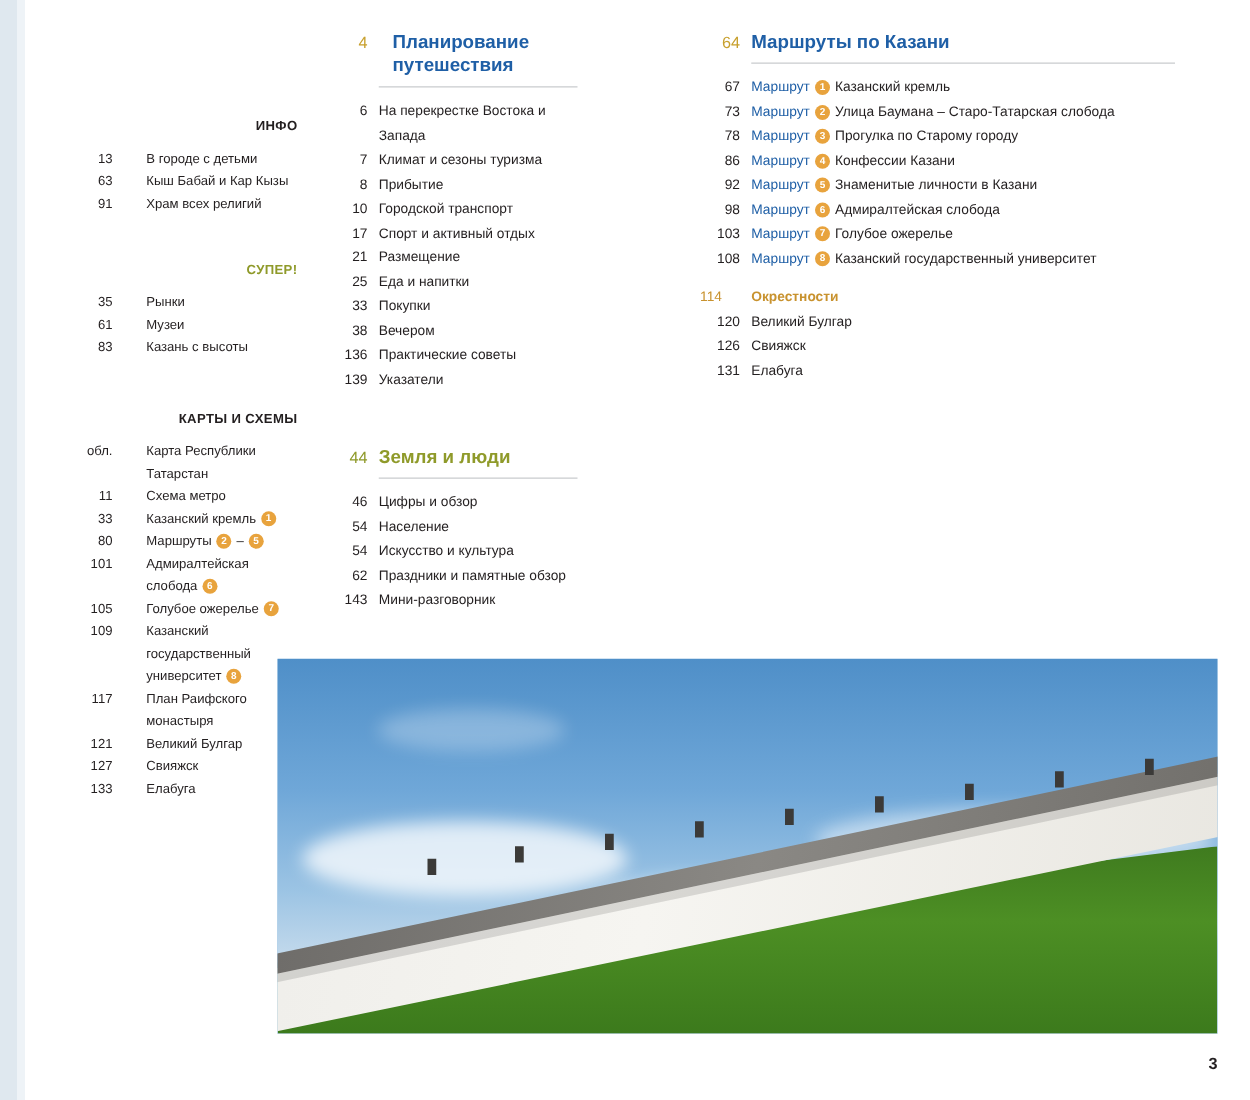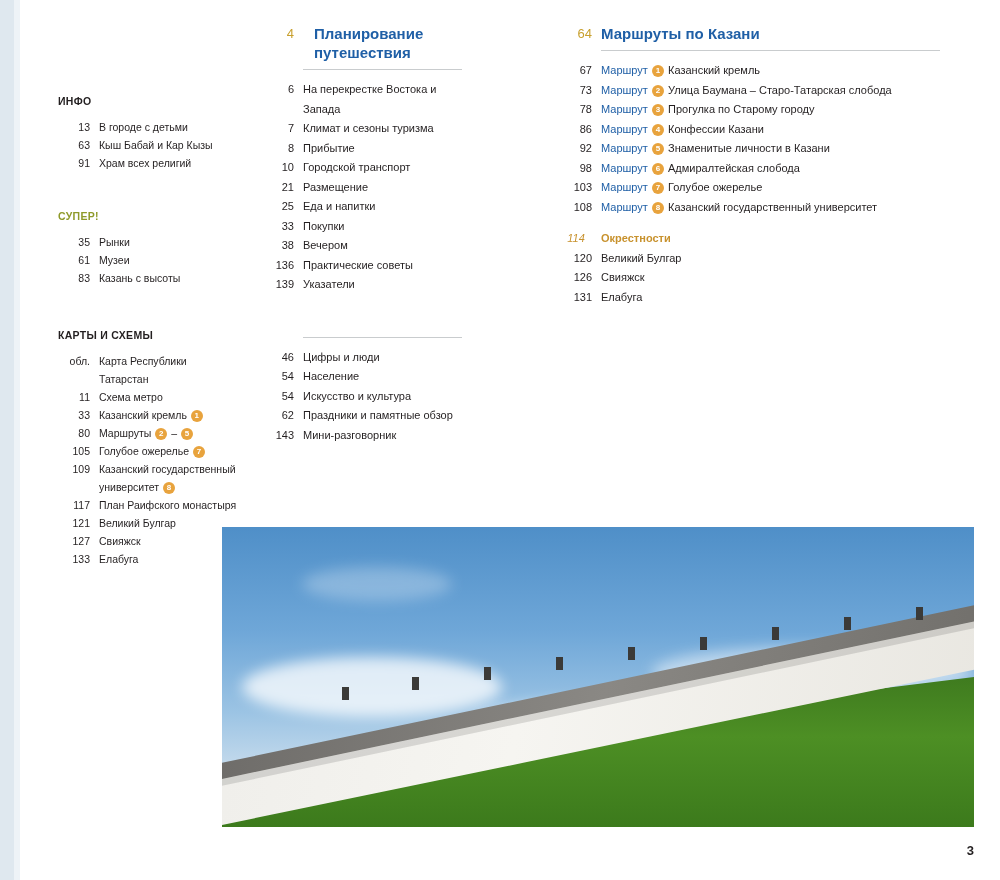--- a/index.html
+++ b/index.html
@@ -44,29 +44,31 @@
     top: 95px;
     width: 180px;
   }
   .side-group { margin-bottom: 30px; }
   .side-head {
     font-size: 10.5px;
     font-weight: bold;
     letter-spacing: 0.3px;
     color: #231f20;
     margin-bottom: 11px;
+    text-align: right;
   }
   .side-head.super {
     color: #8f9a2a;
   }
   .side-row {
     display: flex;
     font-size: 10.5px;
     line-height: 18px;
     color: #231f20;
+    gap: 18px;
   }
   .side-row .num {
     width: 32px;
     text-align: right;
     flex: none;
     padding-right: 9px;
     color: #231f20;
   }
   .side-row .txt { flex: 1; }
   .side-row .txt .cont { display:block; }
@@ -158,21 +160,21 @@
     color: #1f5fa6;
   }
   .sub-head {
     display:flex;
     font-size: 11px;
     line-height: 19.5px;
     font-weight: bold;
     color: #c8922e;
     margin-top: 12px;
   }
-  .sub-head .num { width:32px; flex:none; text-align:center; padding-right:9px; font-weight:normal; color:#c8922e;font-style:italic;}
+  .sub-head .num { width:32px; flex:none; text-align:left; padding-right:9px; font-weight:normal; color:#c8922e;}
 
   
   .photo {
     position: absolute;
     left: 222px;
     top: 527px;
     width: 752px;
     height: 300px;
     overflow: hidden;
     background: #6fa8d6;
@@ -306,20 +308,27 @@
       <div class="side-row">
         <span class="num">80</span>
         <span class="txt">
           <span>Маршруты</span>
           <span class="badge">2</span>
           <span>–</span>
           <span class="badge">5</span>
         </span>
       </div>
 
+      <div class="side-row">
+        <span class="num">101</span>
+        <span class="txt">
+          <span>Адмиралтейская слобода</span>
+          <span class="badge">6</span>
+        </span>
+      </div>
 
       <div class="side-row">
         <span class="num">105</span>
         <span class="txt">
           <span>Голубое ожерелье</span>
           <span class="badge">7</span>
         </span>
       </div>
 
       <div class="side-row">
@@ -371,20 +380,24 @@
     </div>
     <div class="item-row">
       <span class="num">8</span>
       <span class="txt">Прибытие</span>
     </div>
     <div class="item-row">
       <span class="num">10</span>
       <span class="txt">Городской транспорт</span>
     </div>
     <div class="item-row">
+      <span class="num">17</span>
+      <span class="txt">Спорт и активный отдых</span>
+    </div>
+    <div class="item-row">
       <span class="num">21</span>
       <span class="txt">Размещение</span>
     </div>
     <div class="item-row">
       <span class="num">25</span>
       <span class="txt">Еда и напитки</span>
     </div>
     <div class="item-row">
       <span class="num">33</span>
       <span class="txt">Покупки</span>
@@ -397,25 +410,29 @@
       <span class="num">136</span>
       <span class="txt">Практические советы</span>
     </div>
     <div class="item-row">
       <span class="num">139</span>
       <span class="txt">Указатели</span>
     </div>
 
     <div class="block-gap"></div>
 
+    <div class="sect-head green">
+      <span class="snum">44</span>
+      <span class="stitle" style="color: rgb(143, 154, 42);">Земля и люди</span>
+    </div>
     <div class="rule green"></div>
 
     <div class="item-row">
       <span class="num">46</span>
-      <span class="txt">Цифры и люди</span>
+      <span class="txt">Цифры и обзор</span>
     </div>
     <div class="item-row">
       <span class="num">54</span>
       <span class="txt">Население</span>
     </div>
     <div class="item-row">
       <span class="num">54</span>
       <span class="txt">Искусство и культура</span>
     </div>
     <div class="item-row">

